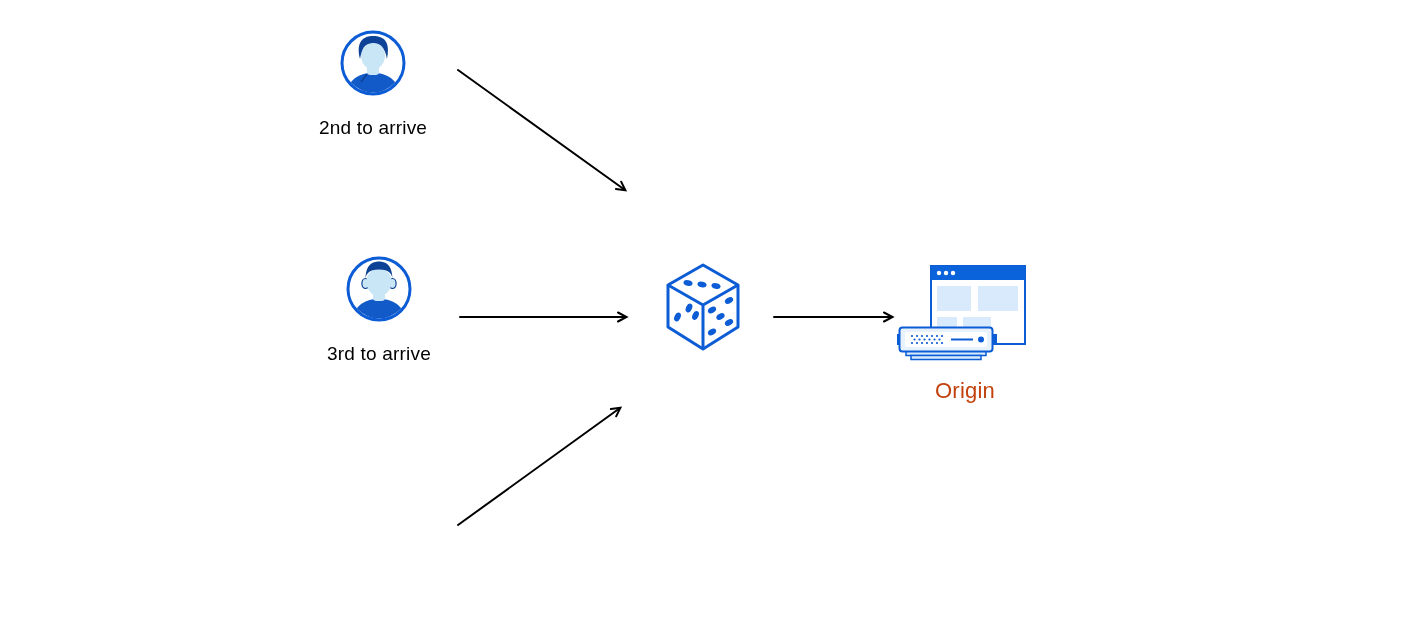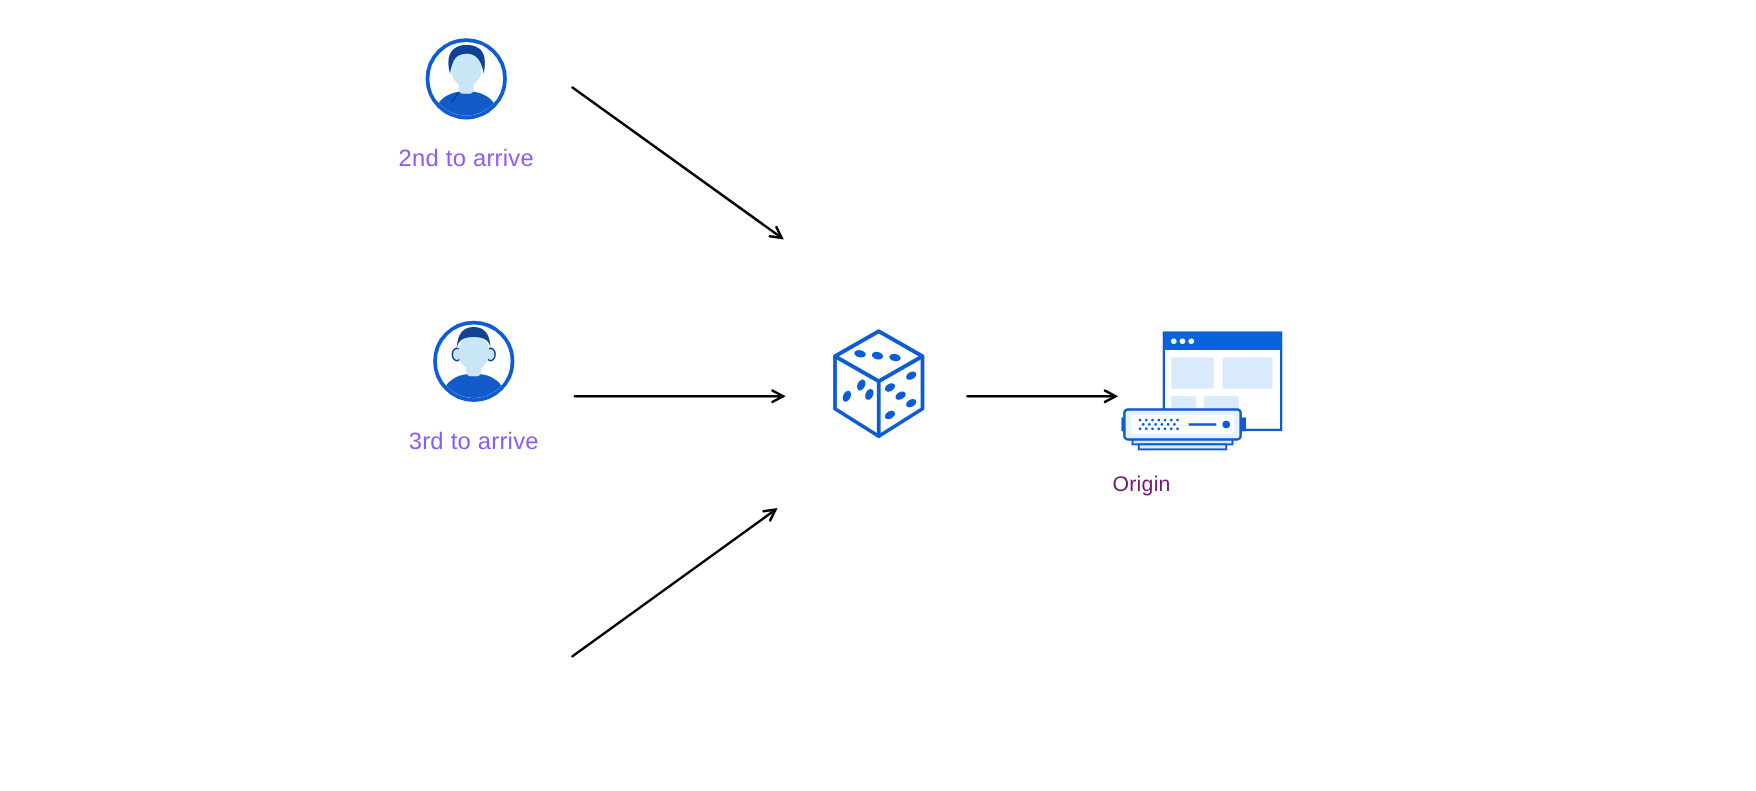--- a/index.html
+++ b/index.html
@@ -4,29 +4,29 @@
 <style>
   html,body{margin:0;padding:0;background:#fff;}
   .canvas{
     position:relative;width:1405px;height:633px;background:#ffffff;
     font-family:"Liberation Sans",sans-serif;overflow:hidden;
   }
   .arrows{position:absolute;left:0;top:0;width:1405px;height:633px;}
   .arrow-line{stroke:#000000;stroke-width:2;stroke-linecap:round;}
   .node{position:absolute;display:flex;flex-direction:column;align-items:center;}
   .node-label{
-    margin-top:21px;font-size:19px;color:#8b5cf6;letter-spacing:.2px;
+    margin-top:21px;font-size:19px;color:#000000;letter-spacing:.2px;
     white-space:nowrap;text-align:right;
   }
   .origin-wrap{position:absolute;left:890px;top:263px;width:150px;height:140px;}
   .origin-browser{position:absolute;left:40px;top:2px;}
   .origin-server{position:absolute;left:7px;top:63px;}
   .origin-label{
-    position:absolute;left:0;top:115px;width:150px;
-    font-size:17px;color:#701a75;letter-spacing:.2px;
+    position:absolute;left:0;top:115px;width:150px;text-align:center;
+    font-size:22px;color:#c2410c;letter-spacing:.2px;
   }
 </style>
 </head>
 <body>
 
 <div class="canvas">
 
   <svg class="arrows" xmlns="http://www.w3.org/2000/svg">
     <defs>
       <marker id="arrowhead" markerWidth="16" markerHeight="16" refX="11" refY="7" orient="auto" markerUnits="userSpaceOnUse">

